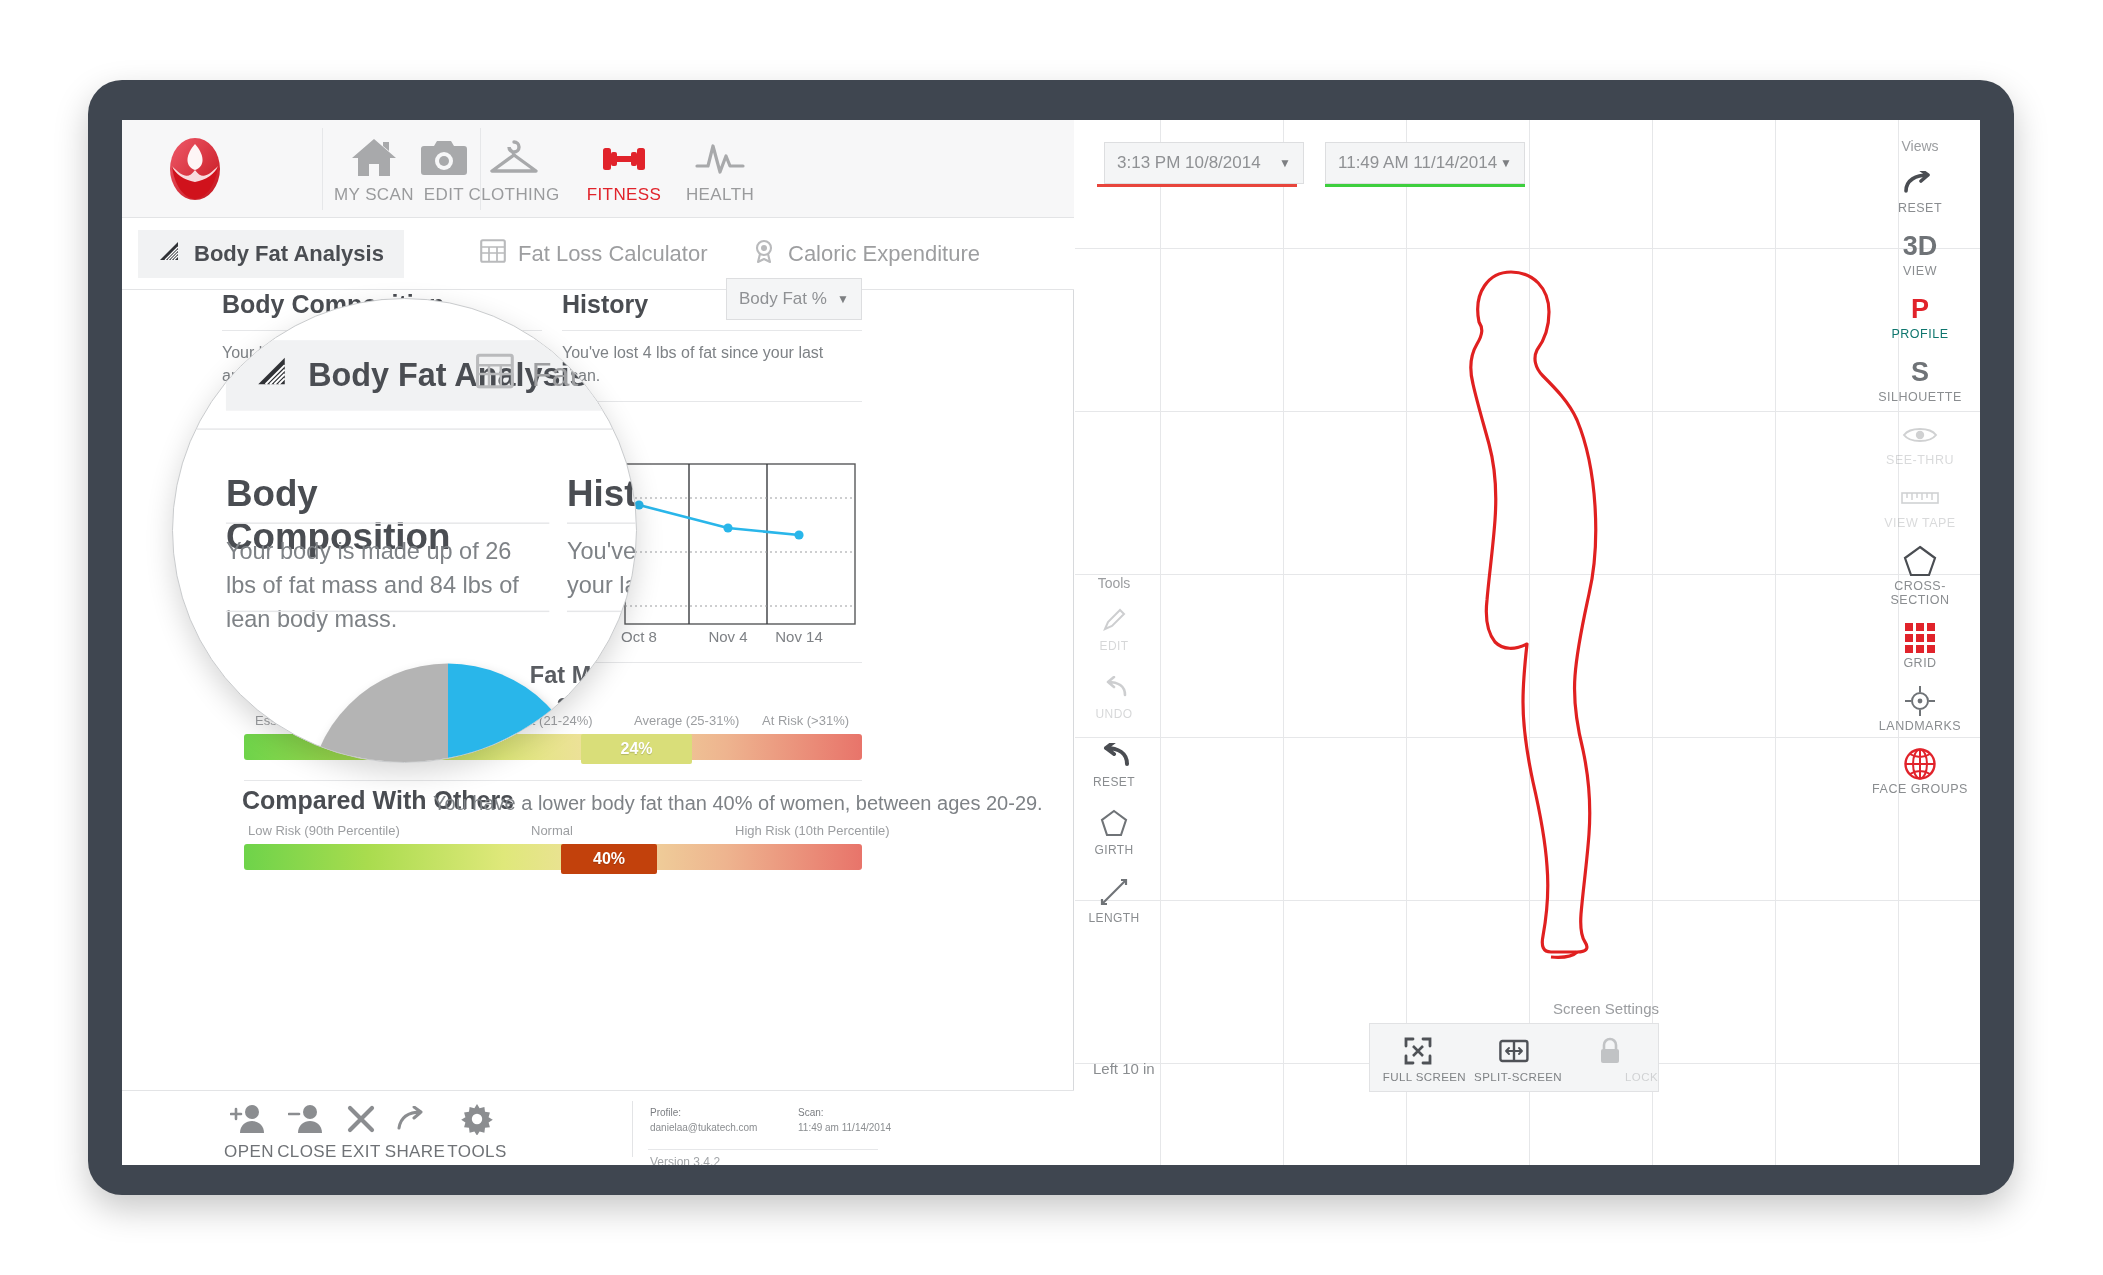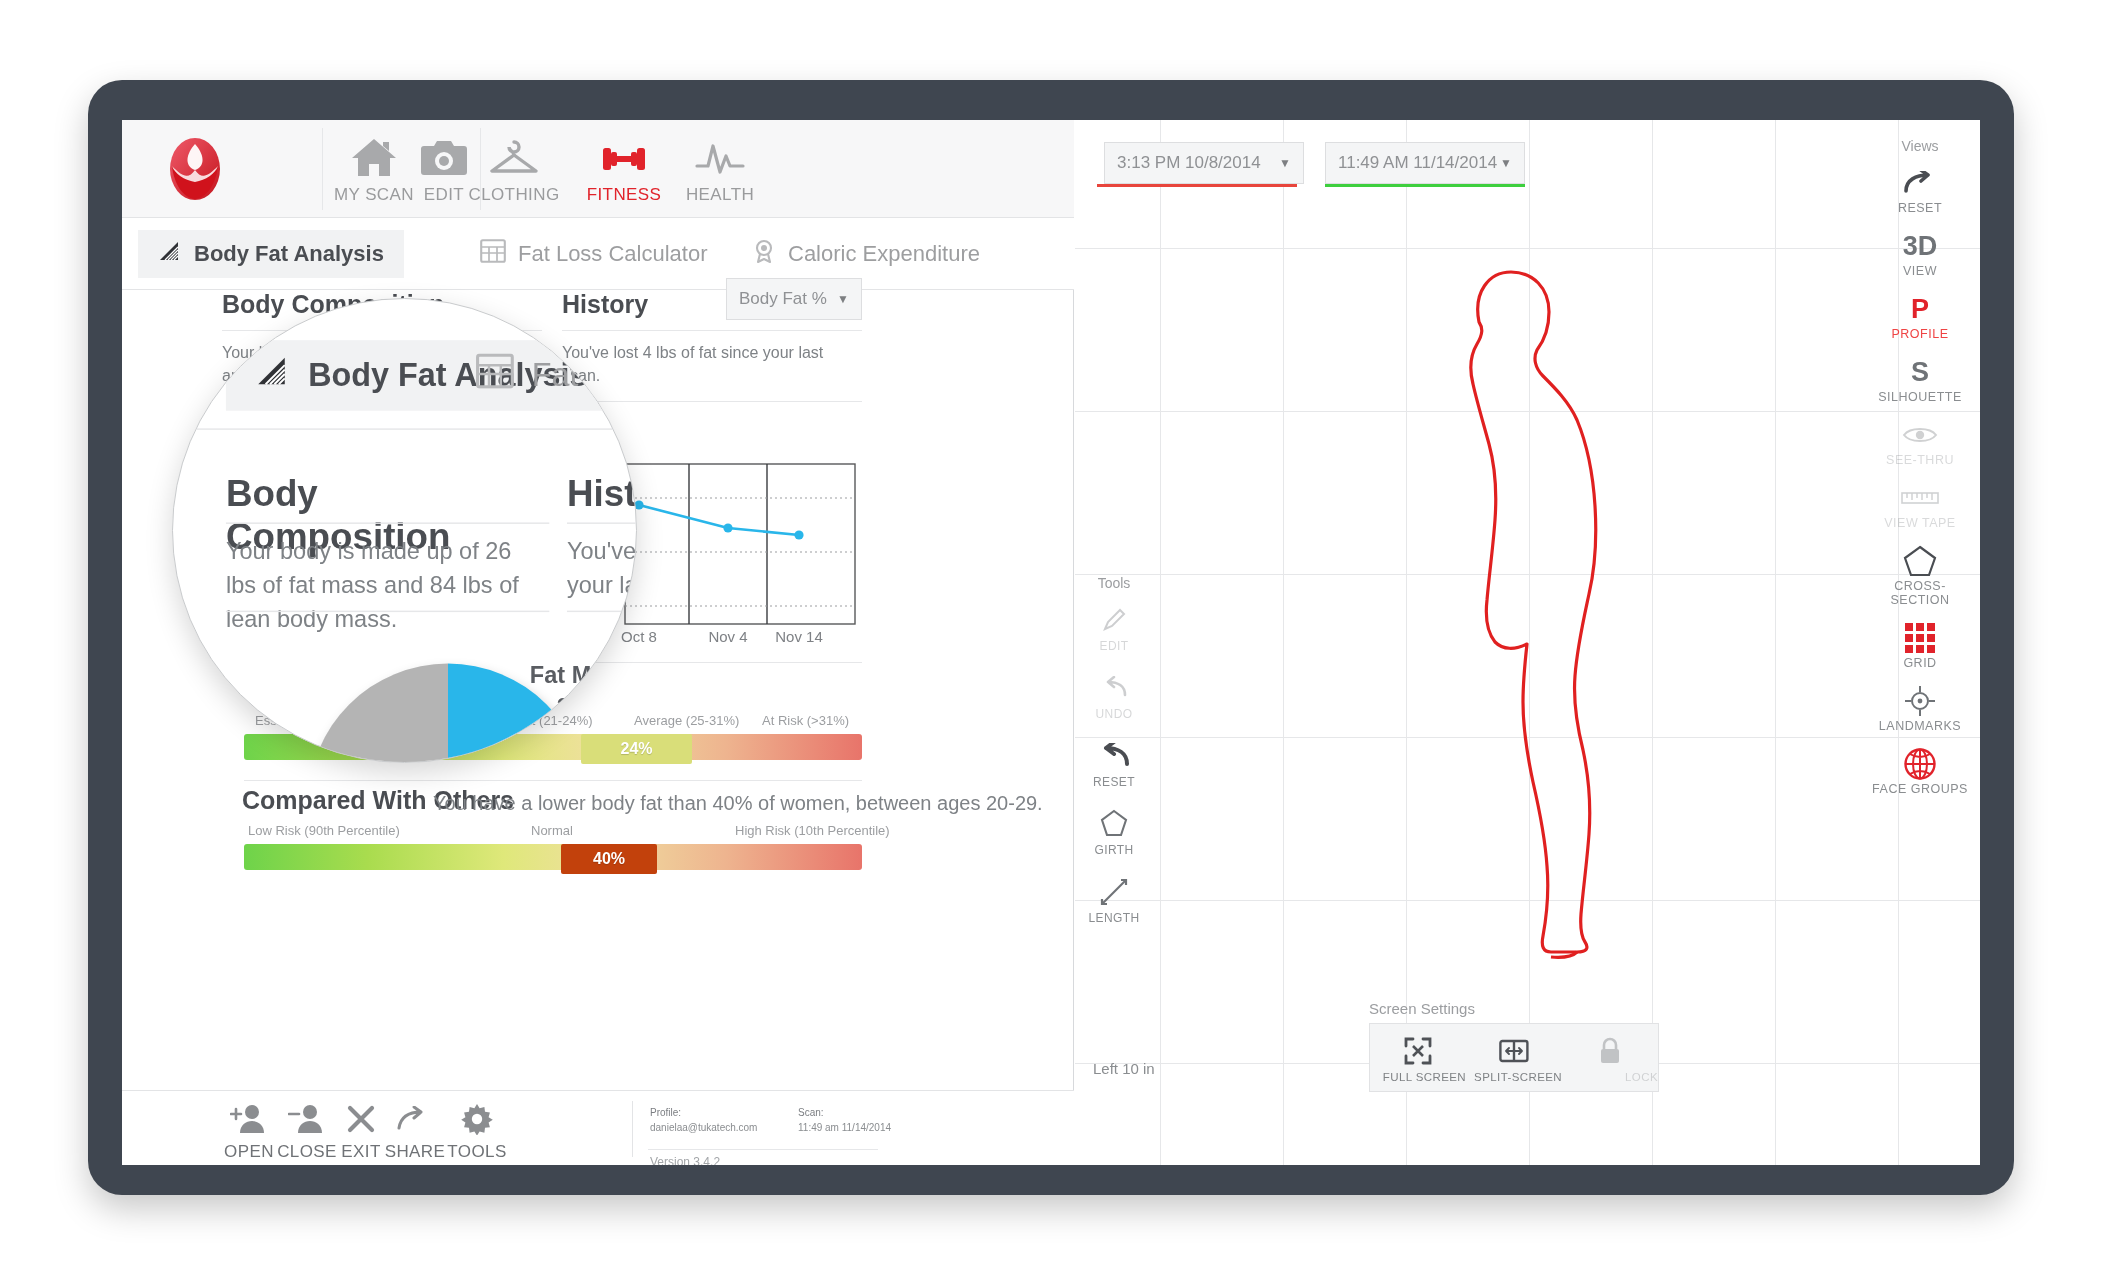--- a/index.html
+++ b/index.html
@@ -106,21 +106,21 @@
 
   .tools { position:absolute; left:0; top:455px; width:78px; text-align:center; }
   .thdr { font-size:14px; color:#9b9da0; margin-bottom:10px; }
   .titem { margin-bottom:16px; cursor:pointer; }
   .titem .ti { height:38px; display:flex; align-items:center; justify-content:center;
     color:#6f7377; }
   .titem .tl { font-size:12px; color:#8a8d90; letter-spacing:.4px; }
   .titem.dim { opacity:.34; }
 
   .ssWrap { position:absolute; }
-  .sshdr { font-size:15px; color:#9b9da0; text-align:left; margin-bottom:6px; }
+  .sshdr { font-size:15px; color:#9b9da0; text-align:right; margin-bottom:6px; }
   .ssrow { display:flex; background:#f4f5f6; border:1px solid #e1e2e4; }
   .ssbtn { width:96px; padding:10px 0 8px; text-align:right; cursor:pointer; }
   .ssbtn .si { height:34px; display:flex; align-items:center; justify-content:center;
     color:#4f5257; }
   .ssbtn .sl { font-size:11.5px; color:#7f8285; letter-spacing:.4px; margin-top:3px; }
   .ssbtn.dim { opacity:.3; }
   .leftlbl { position:absolute; font-size:15px; color:#8a8d90; }
 
   
   #lens { position:absolute; left:50px; top:178px; width:465px; height:465px;
@@ -524,21 +524,21 @@
         <div class="vl">RESET</div>
       </div>
 
       <div class="vitem">
         <div class="vi">3D</div>
         <div class="vl">VIEW</div>
       </div>
 
       <div class="vitem red">
         <div class="vi">P</div>
-        <div class="vl" style="color:#ef4444">PROFILE</div>
+        <div class="vl" style="color:#0f766e">PROFILE</div>
       </div>
 
       <div class="vitem">
         <div class="vi">S</div>
         <div class="vl">SILHOUETTE</div>
       </div>
 
       <div class="vitem dim">
         <div class="vi">
           <svg width="36" height="20" viewBox="0 0 36 20">

